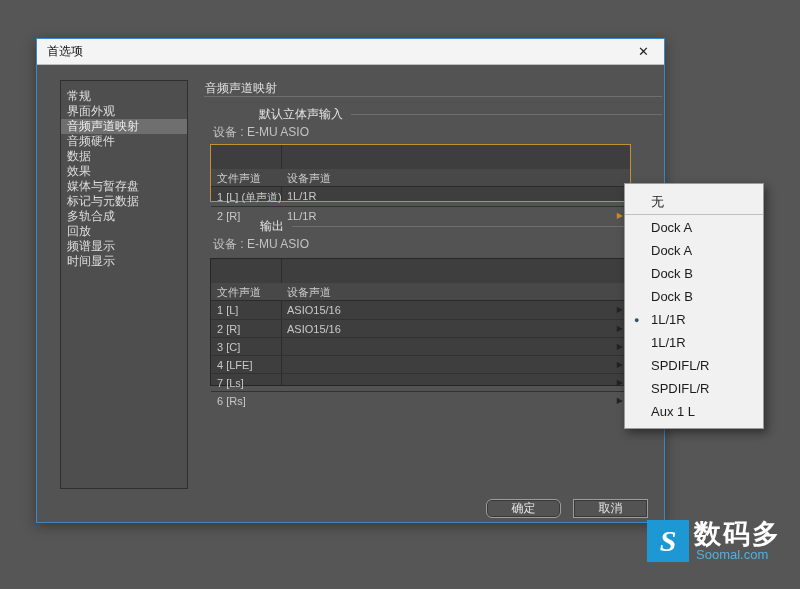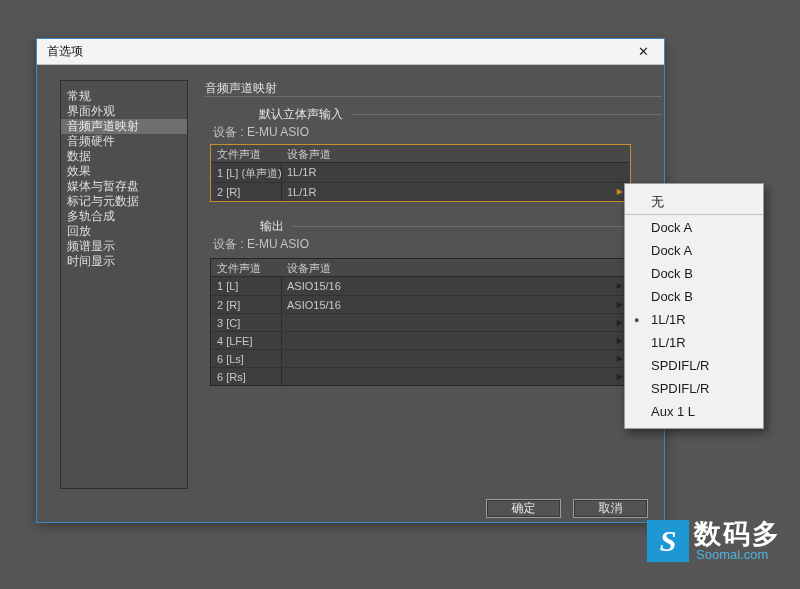--- a/index.html
+++ b/index.html
@@ -29,21 +29,21 @@
   .sec1 { left:174px; top:67px; width:451px; }
   .sec2 { left:175px; top:179px; width:450px; }
 
   .device-label { position:absolute; font-size:12px; color:#c3c3c3; }
   .dev1 { left:176px; top:85px; }
   .dev2 { left:176px; top:197px; }
 
   .map-table { position:absolute; left:173px; width:421px; background:#3e3e3e; }
   .t-input  { top:105px; height:58px; border:1px solid #c5912e; }
   .t-output { top:219px; height:128px; border:1px solid #262626; }
-  .t-head { position:relative; height:18px; background:#484848; border-bottom:1px solid #2b2b2b; }
+  .t-head { position:relative; height:18px; background:#484848; border-bottom:1px solid #2b2b2b;margin-top:24px; }
   .t-head .h1, .t-head .h2 { position:absolute; top:2px; font-size:11px; color:#cccccc; white-space:nowrap; }
   .t-head .h1 { left:6px; } .t-head .h2 { left:76px; }
   .t-row { position:relative; height:19px;padding-left:44px; }
   .t-output .t-row { height:18px; }
   .t-row + .t-row { border-top:1px solid #323232; }
   .t-row .c1 { position:absolute; left:6px; top:3px; font-size:11px; color:#c9c9c9; white-space:nowrap; }
   .t-row .c2 { position:absolute; left:76px; top:3px; font-size:11px; color:#c9c9c9; white-space:nowrap; }
   .col-div { position:absolute; left:70px; top:0; bottom:0; width:1px; background:#2c2c2c; }
   .row-arrow { position:absolute; right:7px; top:50%; transform:translateY(-50%);
                font-size:8px; color:#232323; cursor:pointer; line-height:1; }
@@ -54,21 +54,21 @@
            padding:6px 0 5px; z-index:20; }
   .popup .item { position:relative; height:23px; line-height:23px; padding-left:26px;
                  font-size:13px; color:#1b1b1b; white-space:nowrap; cursor:pointer; }
   .popup .sep { height:1px; background:#bfbfbf; margin:1px 0; }
   .bullet { position:absolute; left:9px; top:50%; transform:translateY(-50%);
             font-size:9px; color:#3c5166; }
 
   .btn { position:absolute; width:75px; height:19px; background:#535353;
          border:1px solid #9c9c9c; box-shadow:inset 0 0 0 1px #383838;
          color:#e3e3e3; font-size:12px; text-align:center; line-height:16px; cursor:pointer; }
-  .btn-ok { left:449px; top:460px; }
+  .btn-ok { left:449px; top:460px;border-radius:6px; }
   .btn-cancel { left:536px; top:460px; }
 
   .wm-logo { position:absolute; left:647px; top:520px; width:42px; height:42px; background:#1e98d5;
              color:#ffffff; font-size:30px; font-weight:bold; font-style:italic; text-align:center;
              line-height:42px; z-index:30; font-family:"Liberation Serif", serif; }
   .wm-brand { position:absolute; left:694px; top:516px; font-size:27px; font-weight:bold;
               color:#ffffff; z-index:30; letter-spacing:2px; }
   .wm-site { position:absolute; left:696px; top:547px; font-size:13px; color:#4fb2e2; z-index:30; }
 </style>
 </head>
@@ -150,21 +150,21 @@
         <span class="c1">3 [C]</span>
         <span class="c2"></span>
         <span class="row-arrow">▶</span>
       </div>
       <div class="t-row">
         <span class="c1">4 [LFE]</span>
         <span class="c2"></span>
         <span class="row-arrow">▶</span>
       </div>
       <div class="t-row">
-        <span class="c1">6 [Ls]</span>
+        <span class="c1">7 [Ls]</span>
         <span class="c2"></span>
         <span class="row-arrow">▶</span>
       </div>
       <div class="t-row">
         <span class="c1">6 [Rs]</span>
         <span class="c2"></span>
         <span class="row-arrow">▶</span>
       </div>
     </div>
 

